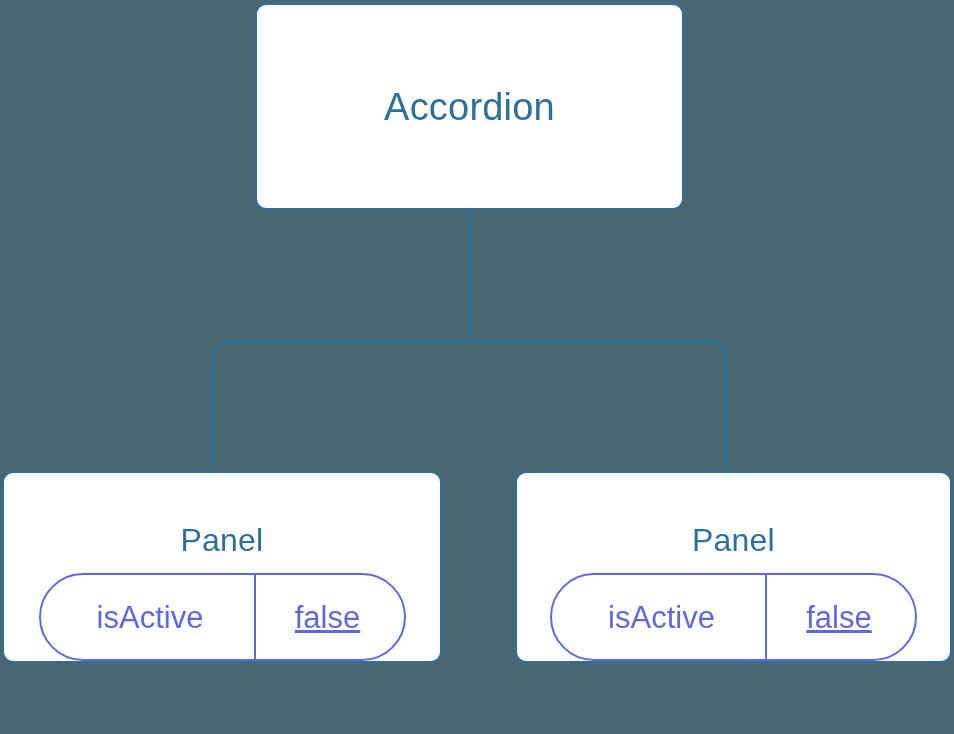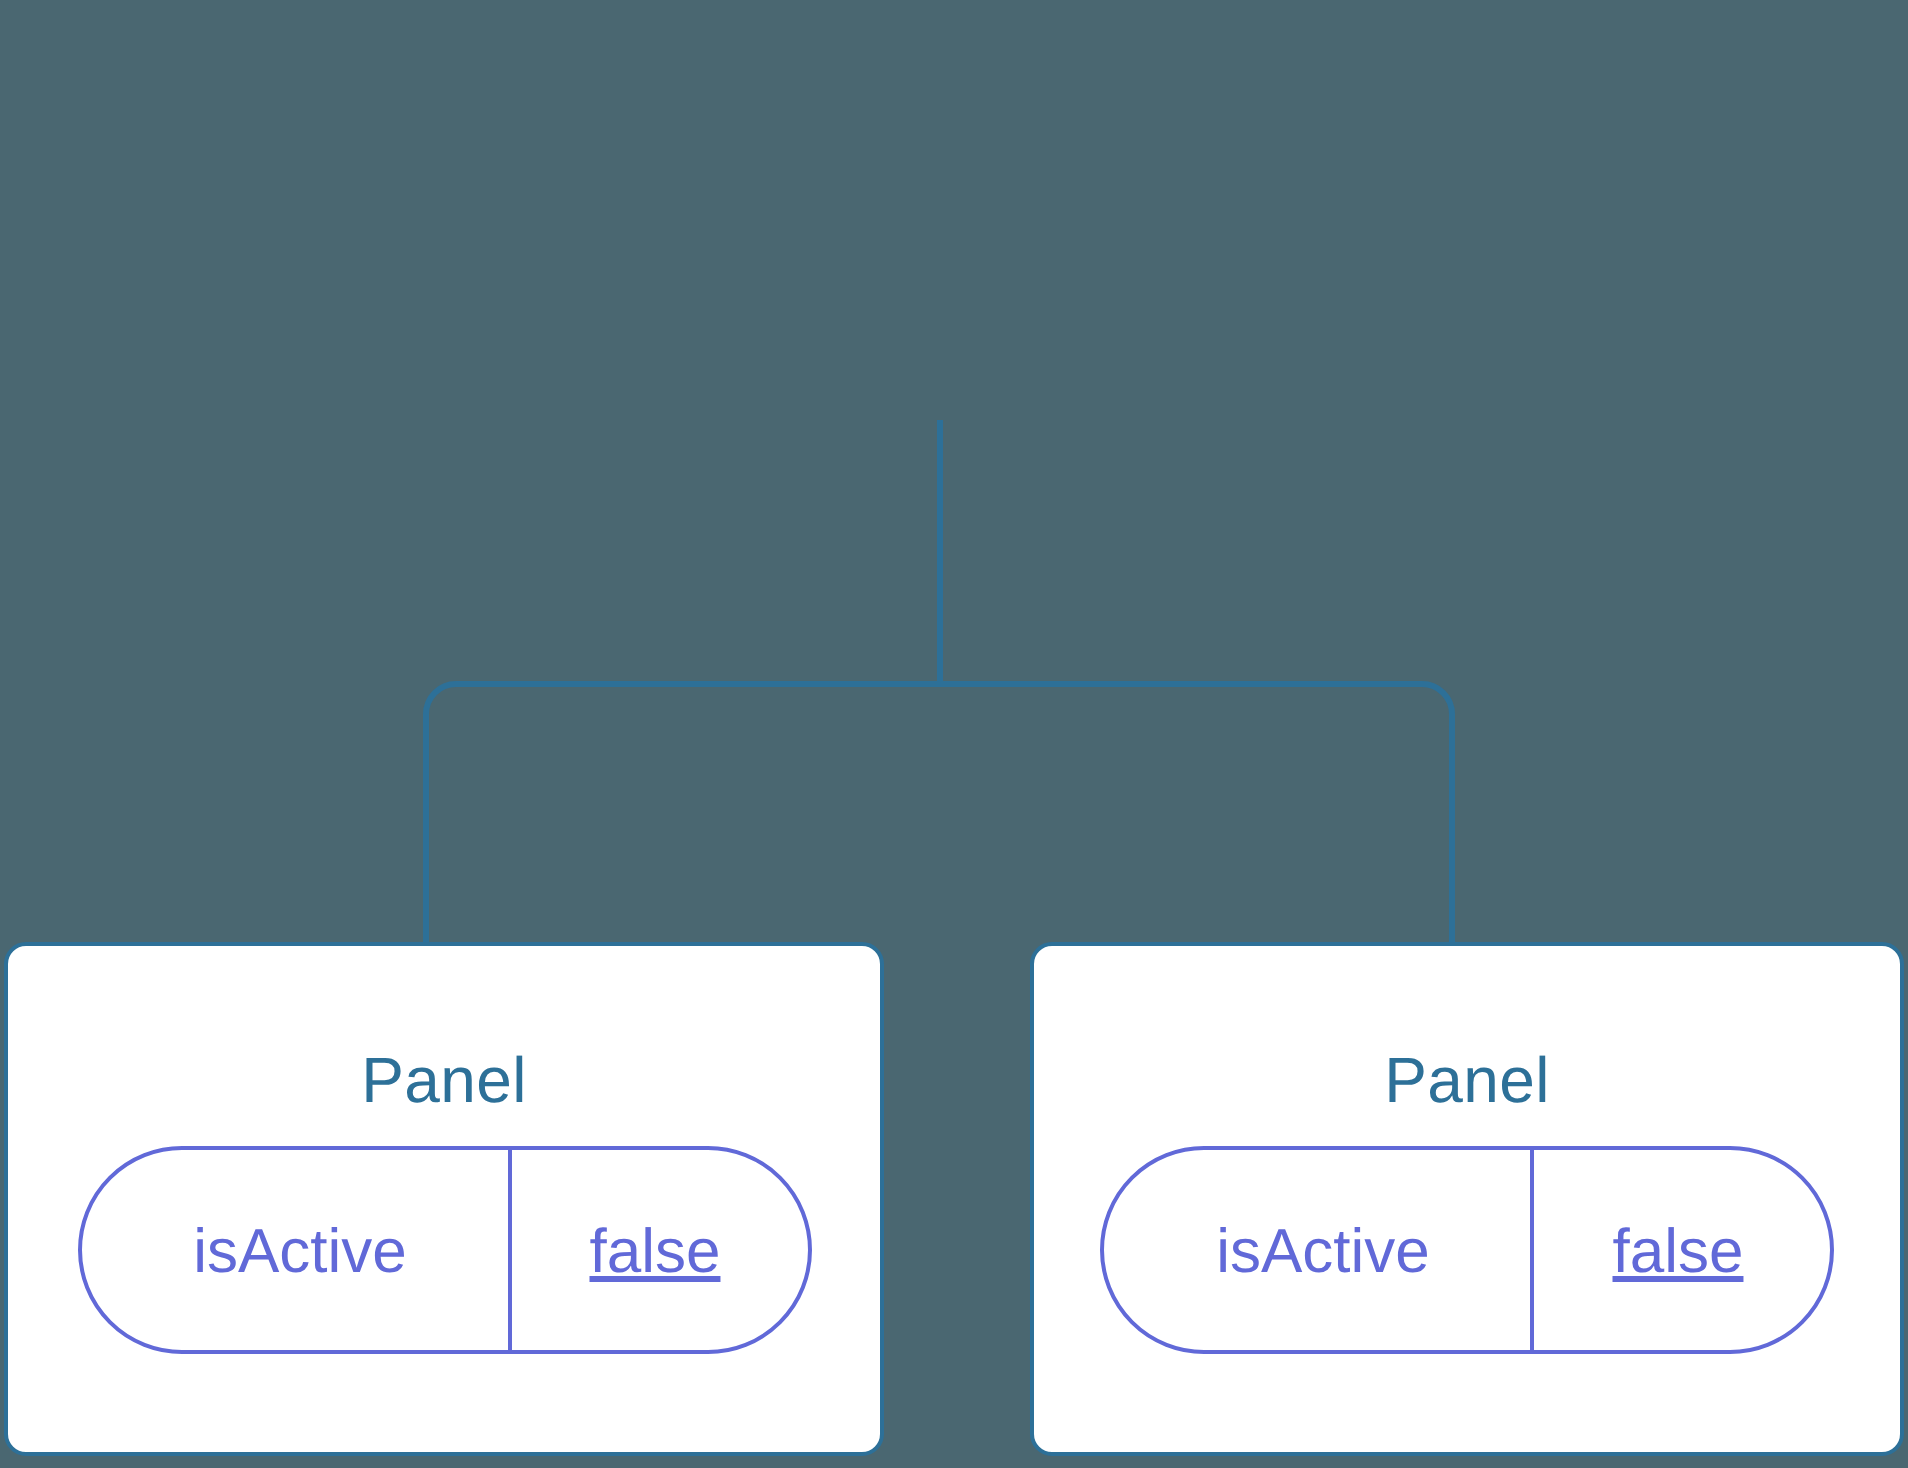--- a/index.html
+++ b/index.html
@@ -50,21 +50,21 @@
   .node-root .node-title {
     font-size: 38px;
     color: #2d7098;
     letter-spacing: 0.2px;
     line-height: 1;
   }
 
   
   .node-leaf {
     top: 471px;
-    height: 257px;
+    height: 192px;
     display: flex;
     flex-direction: column;
     align-items: center;
   }
   .node-leaf.leaf-left  { left: 2px;   width: 440px; }
   .node-leaf.leaf-right { left: 515px; width: 437px; }
 
   .node-leaf .node-title {
     font-size: 32px;
     color: #2d7098;
@@ -115,20 +115,23 @@
 
   <svg id="connectors" viewBox="0 0 954 734" width="954" height="734" aria-hidden="true">
 
     <path d="M 470 210 L 470 342" fill="none" stroke="#2d7098" stroke-width="3" stroke-linecap="butt"></path>
 
     <path d="M 470 342 L 228 342 A 15 15 0 0 0 213 357 L 213 473" fill="none" stroke="#2d7098" stroke-width="3" stroke-linecap="butt"></path>
 
     <path d="M 470 342 L 711 342 A 15 15 0 0 1 726 357 L 726 473" fill="none" stroke="#2d7098" stroke-width="3" stroke-linecap="butt"></path>
   </svg>
 
+  <div class="node node-root">
+    <span class="node-title">Accordion</span>
+  </div>
 
   <div class="node node-leaf leaf-left">
     <span class="node-title">Panel</span>
     <div class="prop-pill">
       <span class="prop-key">isActive</span>
       <span class="prop-value">false</span>
     </div>
   </div>
 
   <div class="node node-leaf leaf-right">

